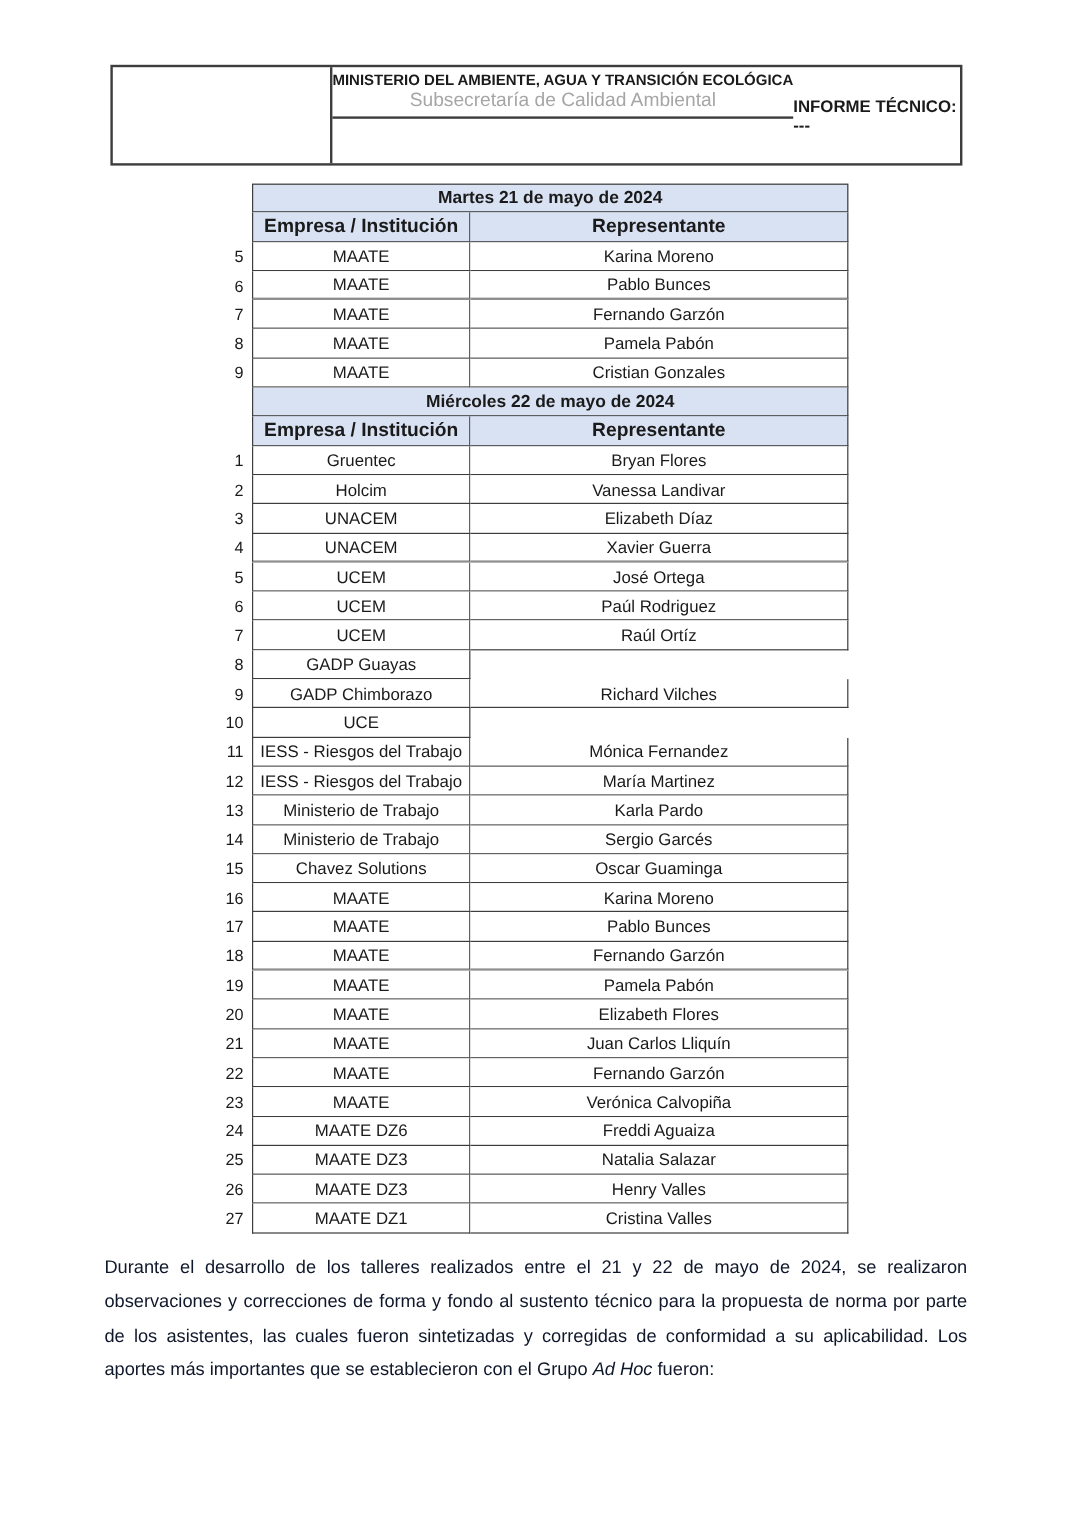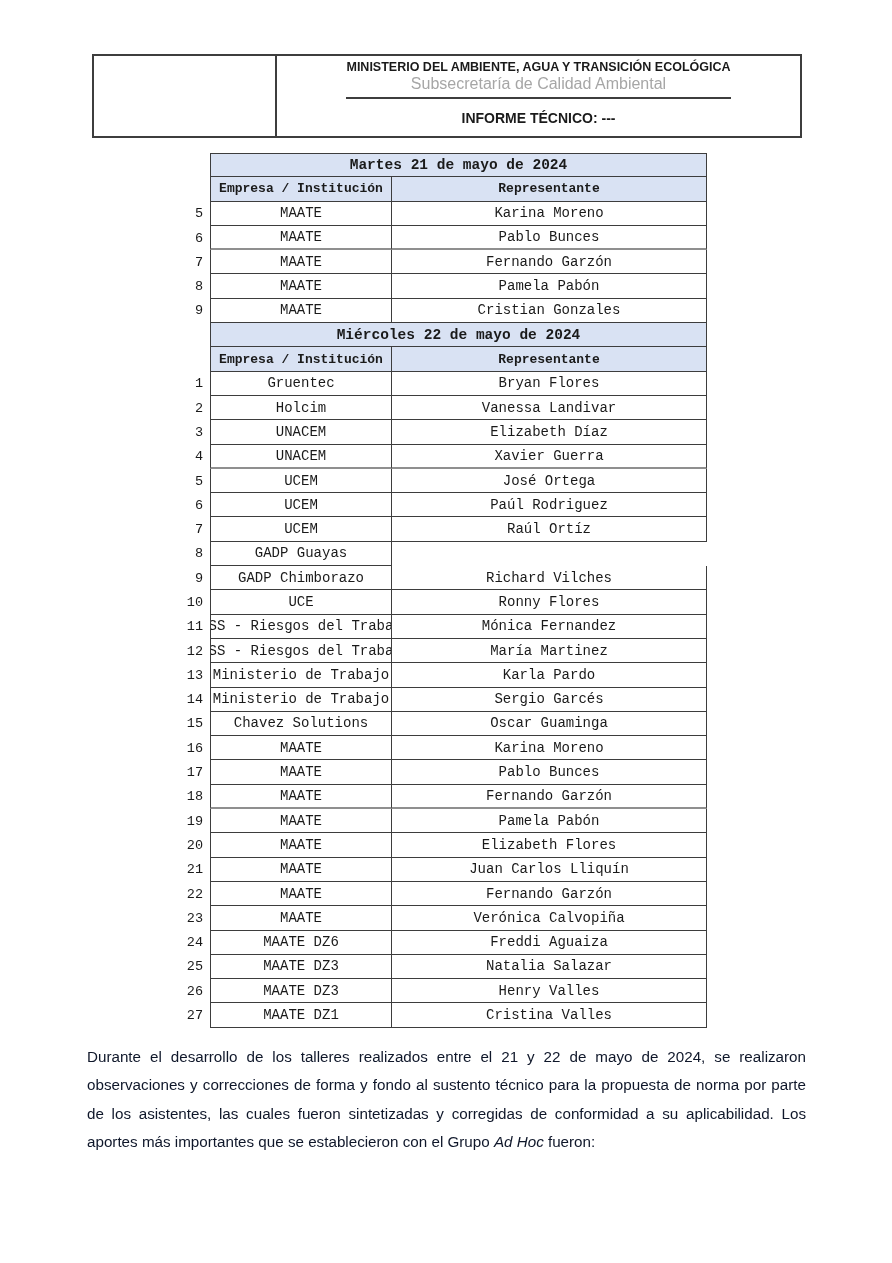--- a/index.html
+++ b/index.html
@@ -15,50 +15,50 @@
     font-family:"Liberation Sans", sans-serif; color:var(--text-col);
     margin:0 auto; overflow:hidden;
   }
 
   
   .header-box {
     position:absolute; left:92px; top:54px; width:710px; height:84px;
     border:2px solid var(--border-col); box-sizing:border-box; display:flex;
   }
   .logo-cell { width:183px; border-right:2px solid var(--border-col); box-sizing:border-box; }
-  .header-right { flex:1; display:flex; flex-direction:column;align-items:center; }
+  .header-right { flex:1; display:flex; flex-direction:row; }
   .header-title-row {
     height:43px; border-bottom:2px solid var(--border-col); box-sizing:border-box;
     display:flex; flex-direction:column; align-items:center; justify-content:center;
   }
   .ministry-title { font-weight:bold; font-size:12.5px; white-space:nowrap; }
   .ministry-subtitle { color:var(--subtitle-gray); font-size:16px; margin-top:1px; }
   .report-row {
     flex:1; display:flex; align-items:center; justify-content:center;
     font-weight:bold; font-size:14px;
   }
 
   
-  .attendance { position:absolute; left:184px; top:153px; width:523px;font-family:Liberation Mono, monospace; }
+  .attendance { position:absolute; left:184px; top:153px; width:523px; }
   .trow { display:flex; height:24.3px; box-sizing:border-box; }
   .num {
     width:26px; box-sizing:border-box; padding-right:7px;
     display:flex; align-items:center; justify-content:flex-end; font-size:13.5px;
   }
   .cell {
     box-sizing:border-box; display:flex; align-items:center; justify-content:center;
     border-right:1.5px solid var(--border-col); border-bottom:1.5px solid var(--border-col);
     font-size:14px; background:#ffffff; overflow:hidden; white-space:nowrap;
   }
   .cell.first { border-left:1.5px solid var(--border-col); }
   .trow.top .cell { border-top:1.5px solid var(--border-col); }
   .c1 { width:182px; }
   .c2 { width:315px; }
   .date-cell { width:497px; background:var(--header-fill); font-weight:bold; font-size:14.5px; }
-  .colhead { background:var(--header-fill); font-weight:bold; font-size:13px; }
+  .colhead { background:var(--header-fill); font-weight:bold; font-size:16px; }
   .trow.split .cell { border-bottom:2.5px solid var(--split-col); }
 
   
   .paragraph {
     position:absolute; left:87px; top:1043px; width:719px;
     font-size:15.2px; line-height:28.4px; text-align:justify;
     color:#0f172a; margin:0;
   }
   .paragraph i { font-style:italic; }
 </style>
@@ -162,21 +162,20 @@
         <div class="cell first c1">GADP Guayas</div>
       </div>
       <div class="trow">
         <div class="num">9</div>
         <div class="cell first c1">GADP Chimborazo</div>
         <div class="cell c2">Richard Vilches</div>
       </div>
       <div class="trow">
         <div class="num">10</div>
         <div class="cell first c1">UCE</div>
-        <div class="cell c2">Ronny Flores</div>
       </div>
       <div class="trow">
         <div class="num">11</div>
         <div class="cell first c1">IESS - Riesgos del Trabajo</div>
         <div class="cell c2">Mónica Fernandez</div>
       </div>
       <div class="trow">
         <div class="num">12</div>
         <div class="cell first c1">IESS - Riesgos del Trabajo</div>
         <div class="cell c2">María Martinez</div>

